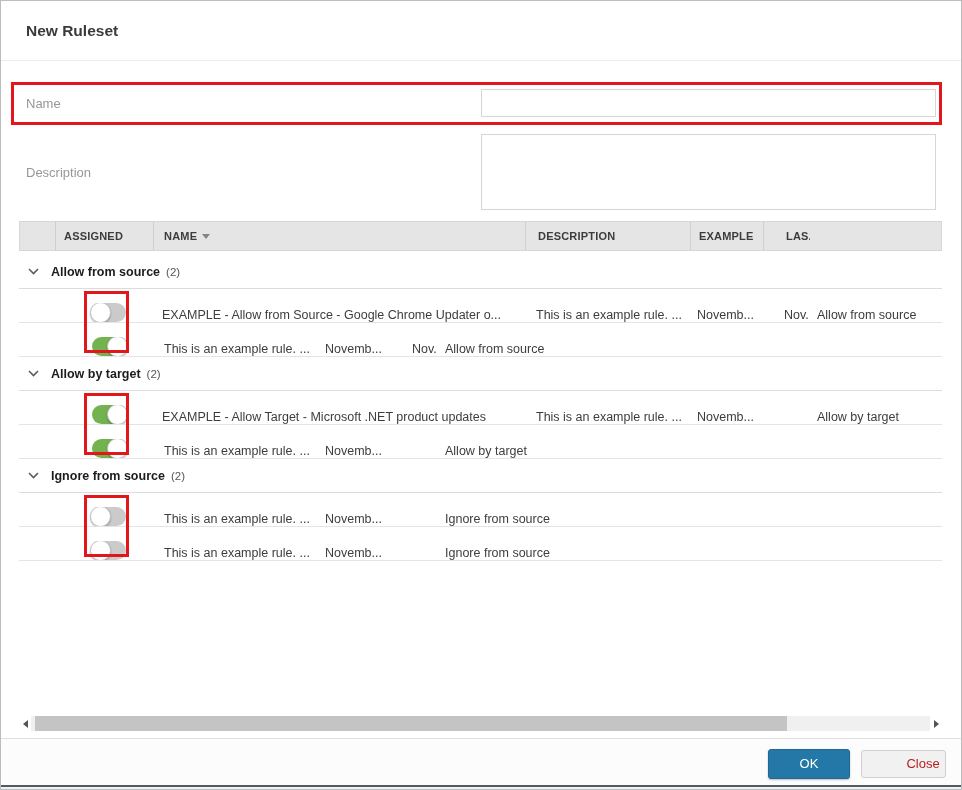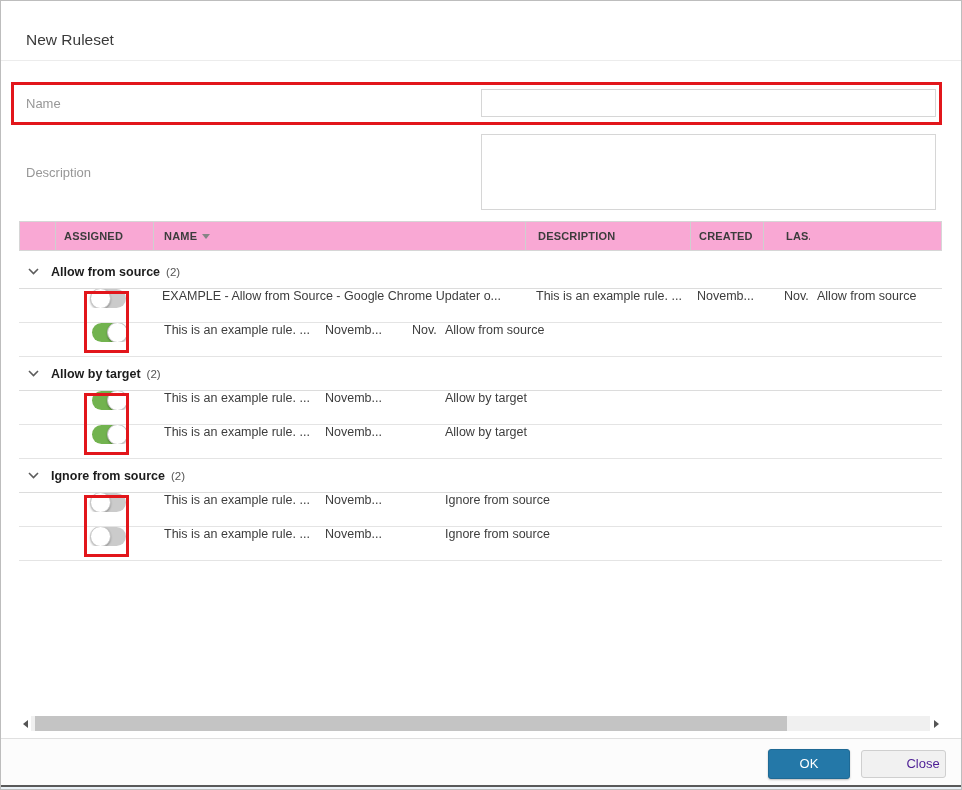--- a/index.html
+++ b/index.html
@@ -1,51 +1,51 @@
 <!DOCTYPE html>
 <html><head>
 <meta charset="utf-8">
 <style>
   * { margin:0; padding:0; box-sizing:border-box; }
   html,body { width:962px; height:790px; background:#e9f0f6; font-family:"Liberation Sans", sans-serif; }
   .dialog { position:relative; width:962px; height:790px; background:#fff; border:1px solid #bdbdbd; overflow:hidden; }
 
   .titlebar { position:absolute; left:0; top:0; right:0; height:60px; border-bottom:1px solid #ececec; }
-  .title { position:absolute; left:25px; top:9px; line-height:60px; font-size:15.5px; font-weight:normal; color:#3a3a3a; }
+  .title { position:absolute; left:25px; top:0; line-height:60px; font-size:15.5px; font-weight:bold; color:#3a3a3a; }
 
   .annotation { position:absolute; border:3px solid #e2161b; pointer-events:none; }
   .name-annotation { left:10px; top:81px; width:931px; height:43px; }
 
   .field-label { position:absolute; left:25px; font-size:13px; color:#979797; }
   .name-label { top:95px; }
   .desc-label { top:164px; }
 
   .text-input { position:absolute; left:480px; width:455px; border:1px solid #d6d6d6; background:#fff;
                 font-family:"Liberation Sans",sans-serif; font-size:13px; color:#333; padding:0 6px; }
   .name-input { top:88px; height:28px; }
   .desc-input { top:133px; height:76px; resize:none; padding:4px 6px; }
 
   .rules-table { position:absolute; left:18px; top:220px; width:923px; }
-  .thead { display:flex; height:30px; background:#f9a8d4; border:1px solid #d6d6d6; align-items:center; margin-bottom:4px; }
+  .thead { display:flex; height:30px; background:#e5e5e5; border:1px solid #d6d6d6; align-items:center; margin-bottom:4px; }
   .th { font-size:11px; font-weight:bold; color:#3c3c3c; letter-spacing:.2px; height:100%; display:flex; align-items:center; overflow:hidden; white-space:nowrap; }
   .th + .th { border-left:1px solid #cfcfcf; }
   .col-exp  { width:35px; flex:none; }
   .col-asgn { width:98px; flex:none; padding-left:8px; }
   .col-name { width:372px; flex:none; padding-left:10px; }
   .col-desc { width:165px; flex:none; padding-left:12px; }
   .col-crtd { width:73px; flex:none; padding-left:8px; }
   .col-last { width:47px; flex:none; padding-left:22px; }
   .col-type { flex:1; padding-left:8px; }
 
   .group-header { display:flex; align-items:center; height:34px; border-bottom:1px solid #dcdcdc; }
   .chev { margin-left:9px; margin-right:12px; display:flex; align-items:center; cursor:pointer; }
   .group-label { font-size:12.5px; font-weight:bold; color:#1c1c1c; }
   .group-count { font-size:11.5px; color:#555; margin-left:6px; }
 
-  .row { display:flex; align-items:flex-start; height:34px; border-bottom:1px solid #e4e4e4; }
+  .row { display:flex; align-items:flex-end; height:34px; border-bottom:1px solid #e4e4e4; }
   .cell { font-size:12.5px; color:#3d3d3d; overflow:hidden; white-space:nowrap; text-overflow:clip; }
   .cell-assigned { display:flex; justify-content:center; }
 
   .toggle { width:34px; height:19px; border-radius:10px; background:#cbcbcb; position:relative; cursor:pointer; flex:none; margin-left:4px; }
   .toggle.on { background:#72b34f; }
   .knob { position:absolute; width:21px; height:21px; border-radius:50%; background:#fff; border:1px solid #c2c2c2;
           top:-1px; left:-2px; box-shadow:0 1px 2px rgba(0,0,0,.28); }
   .toggle.on .knob { left:auto; right:-2px; }
 
   .tgl-annotation { width:45px; height:62px; }
@@ -57,21 +57,21 @@
   .sb-btn { width:12px; height:17px; display:flex; align-items:center; justify-content:center; cursor:pointer; flex:none; }
   .tri-left  { width:0; height:0; border-top:4px solid transparent; border-bottom:4px solid transparent; border-right:5px solid #555; }
   .tri-right { width:0; height:0; border-top:4px solid transparent; border-bottom:4px solid transparent; border-left:5px solid #555; }
   .sb-track { flex:1; height:15px; background:#f0f0f0; position:relative; }
   .sb-thumb { position:absolute; left:4px; top:0; width:752px; height:15px; background:#c4c4c4; cursor:pointer; }
 
   .footer { position:absolute; left:0; right:0; top:737px; height:47px; background:#fcfcfc; border-top:1px solid #e0e0e0;
             display:flex; align-items:center; justify-content:flex-end; padding-right:15px; gap:11px; }
   .btn { font-family:"Liberation Sans",sans-serif; font-size:13px; border-radius:3px; cursor:pointer; margin-top:3px; }
   .btn-ok { width:82px; height:30px; background:#2478a8; color:#fff; border:1px solid #1f6a95; box-shadow:0 1px 2px rgba(0,0,0,.25); }
-  .btn-close { width:85px; height:28px; background:#f1f1f1; color:#4c1d95; border:1px solid #cfcfcf;padding-left:39px; }
+  .btn-close { width:85px; height:28px; background:#f1f1f1; color:#b91c1c; border:1px solid #cfcfcf;padding-left:39px; }
 
   .bottom-line  { position:absolute; left:0; right:0; top:784px; height:2px; background:#595959; }
   .bottom-strip { position:absolute; left:0; right:0; top:786px; height:4px; background:#eaf1f7; }
 
   .sort-tri { width:0; height:0; border-left:4px solid transparent; border-right:4px solid transparent; border-top:5px solid #858585; margin-left:5px; flex:none; }
 </style>
 </head>
 <body>
 
 <div class="dialog">
@@ -90,21 +90,21 @@
 
   <div class="rules-table">
     <div class="thead">
       <div class="th col-exp"></div>
       <div class="th col-asgn">ASSIGNED</div>
       <div class="th col-name">
         <span>NAME</span>
         <span class="sort-tri"></span>
       </div>
       <div class="th col-desc">DESCRIPTION</div>
-      <div class="th col-crtd">CREATED</div>
+      <div class="th col-crtd">EXAMPLE</div>
       <div class="th col-last">LAS...</div>
     </div>
 
     <div class="group-header">
       <span class="chev">
         <svg width="11" height="7" viewBox="0 0 11 7">
             <path d="M1 1 L5.5 5.5 L10 1" stroke="#5c5c5c" stroke-width="1.6" fill="none"></path>
           </svg>
       </span>
       <span class="group-label">Allow from source</span>
@@ -145,20 +145,21 @@
       <span class="group-label">Allow by target</span>
       <span class="group-count">(2)</span>
     </div>
     <div class="row">
       <div class="cell col-exp"></div>
       <div class="cell col-asgn cell-assigned">
         <div class="toggle on">
             <div class="knob"></div>
           </div>
       </div>
+      <div class="cell col-name">EXAMPLE - Allow Target - Microsoft .NET product updates</div>
       <div class="cell col-desc">This is an example rule. ...</div>
       <div class="cell col-crtd">Novemb...</div>
       <div class="cell col-last"></div>
       <div class="cell col-type">Allow by target</div>
     </div>
     <div class="row">
       <div class="cell col-exp"></div>
       <div class="cell col-asgn cell-assigned">
         <div class="toggle on">
             <div class="knob"></div>

